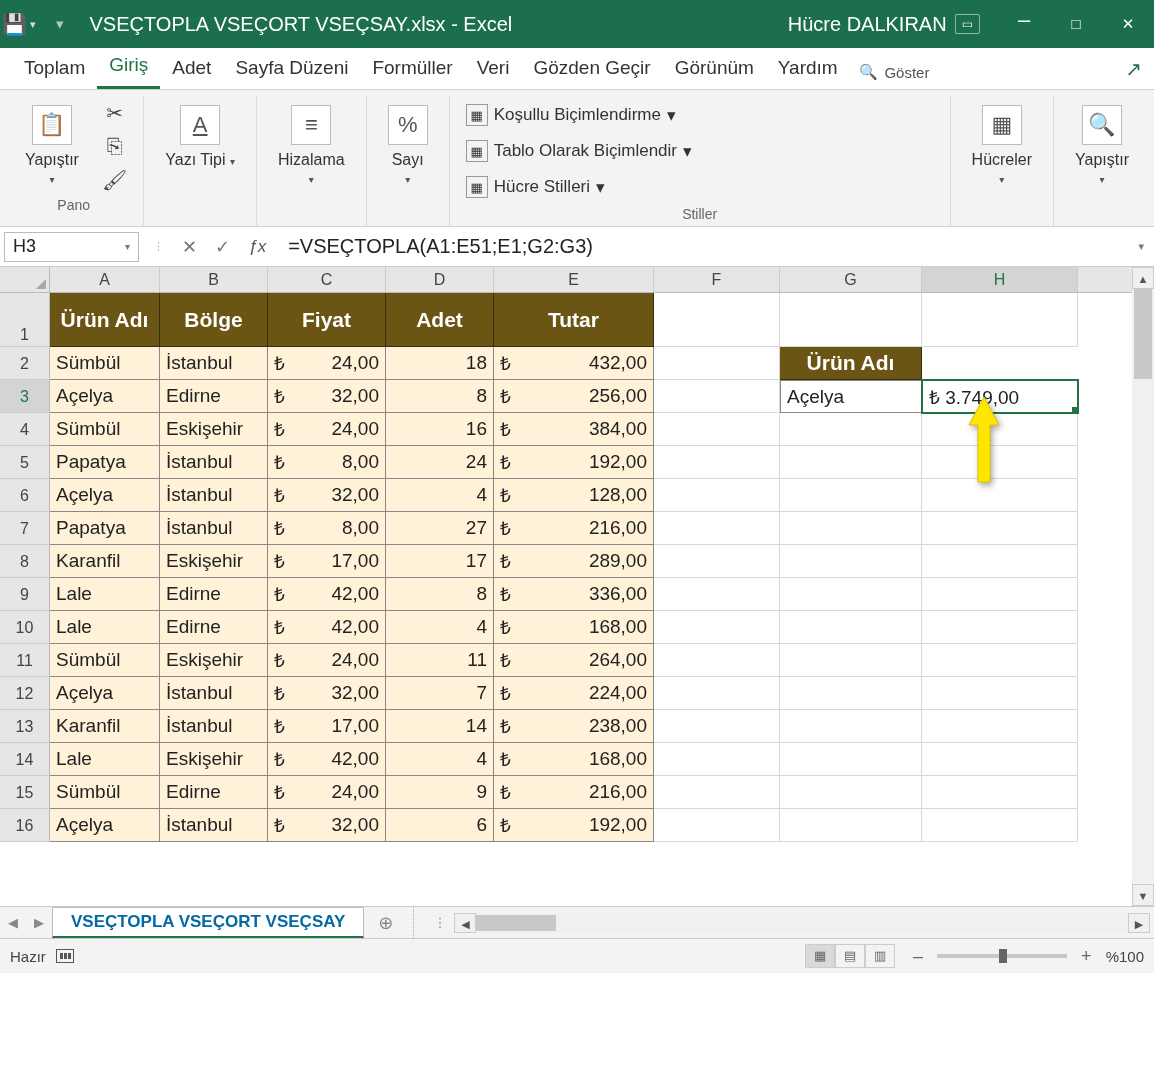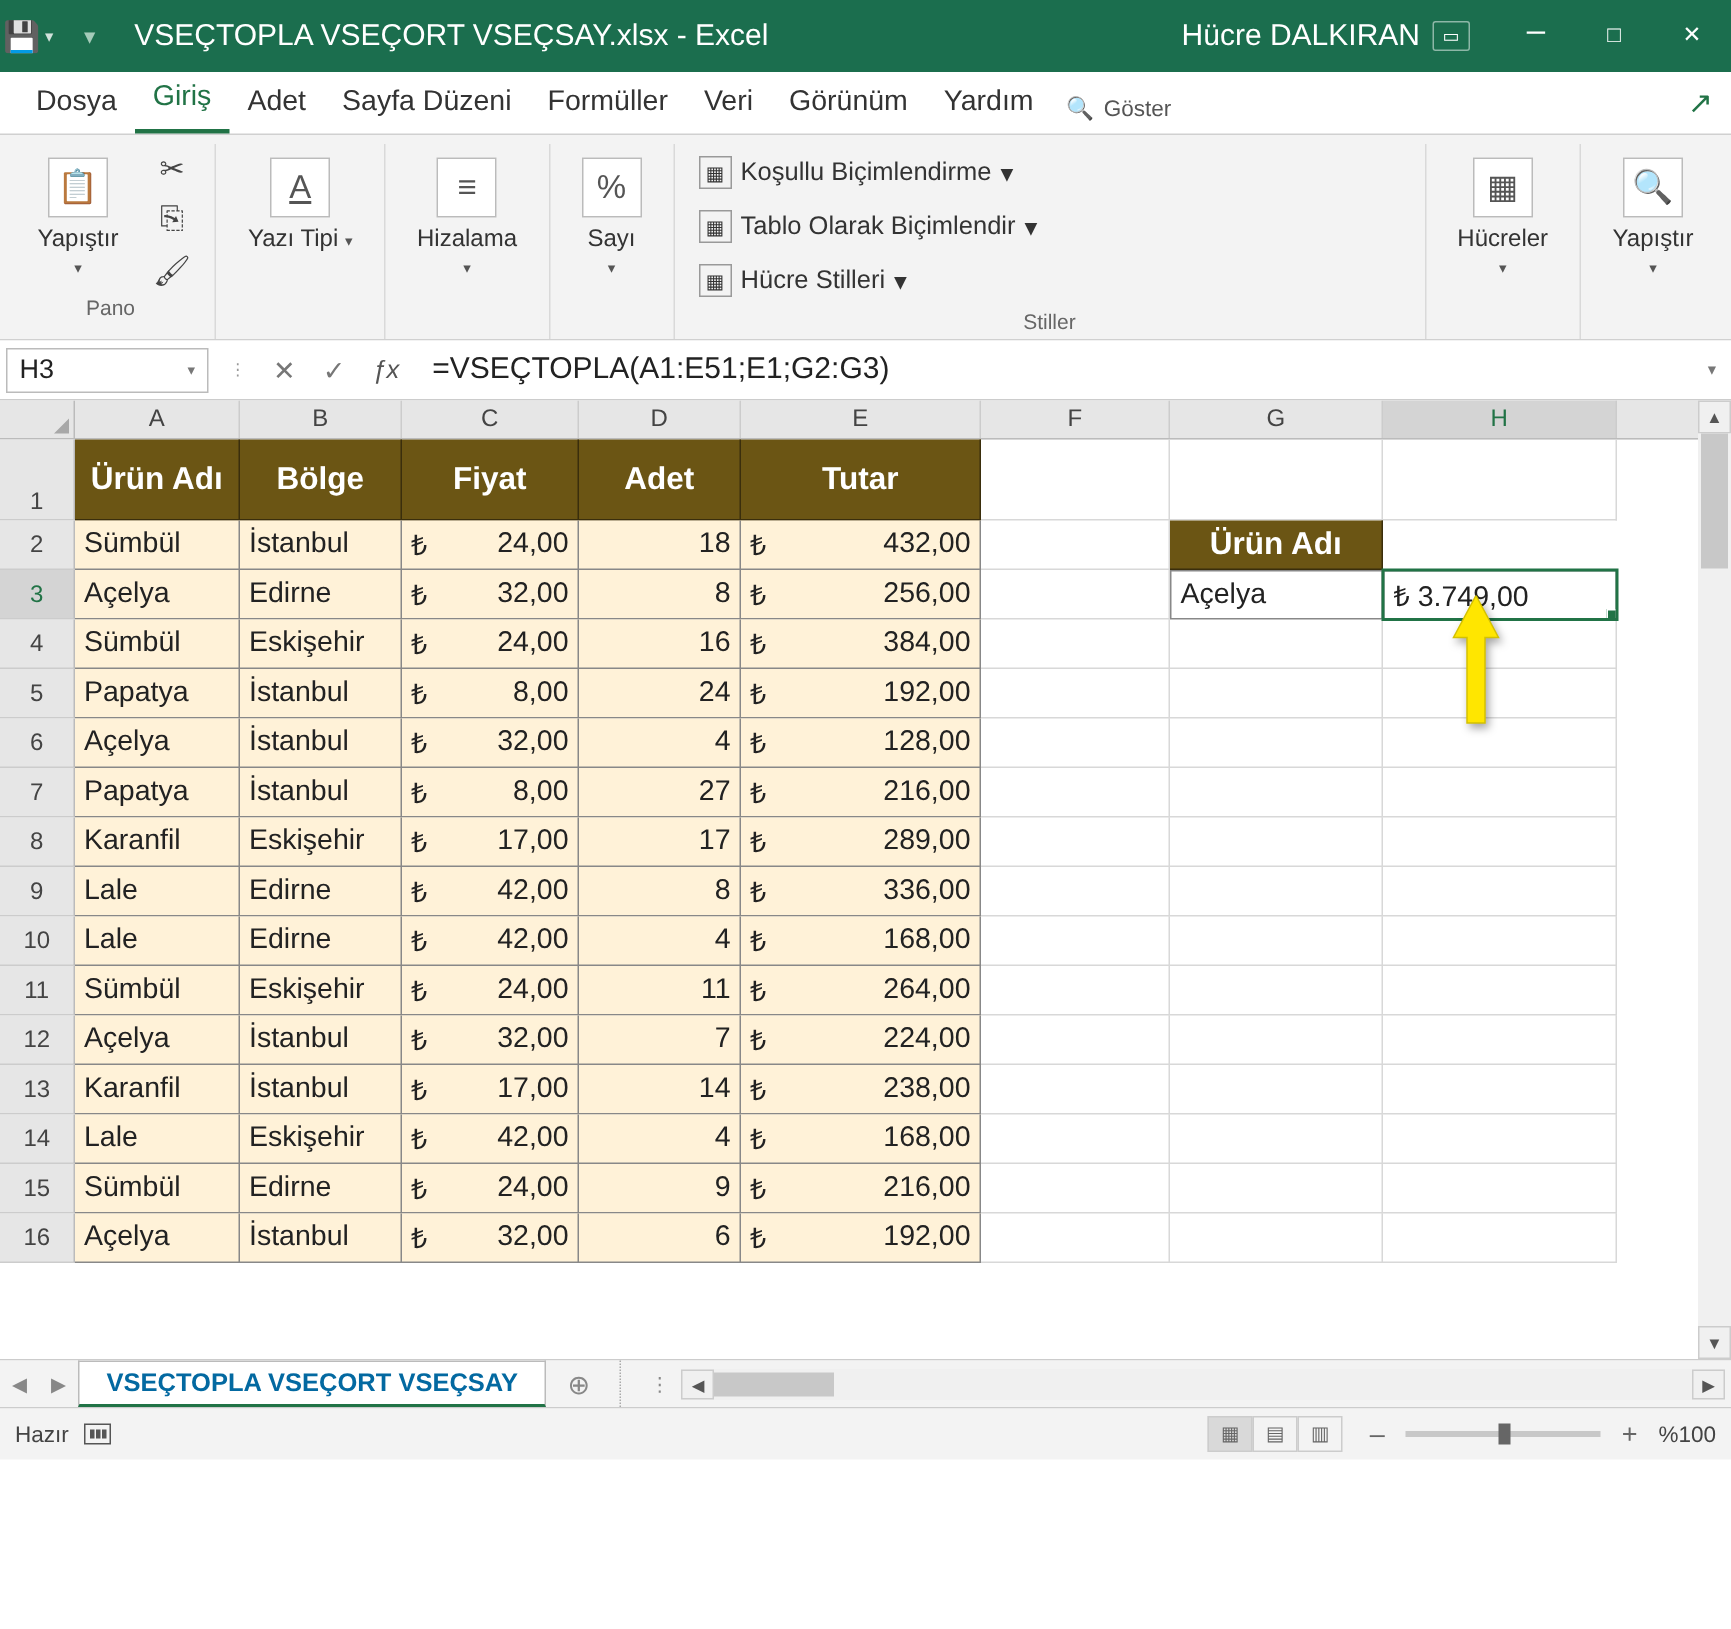--- a/index.html
+++ b/index.html
@@ -130,26 +130,27 @@
     <span class="badge">▭</span>
   </div>
   <div class="winbtns">
     <div>–</div>
     <div>□</div>
     <div>✕</div>
   </div>
 </div>
 
 <div class="tabs">
-  <div class="tab">Dosya</div>
+  <div class="tab">Toplam</div>
   <div class="tab active">Giriş</div>
   <div class="tab">Adet</div>
   <div class="tab">Sayfa Düzeni</div>
   <div class="tab">Formüller</div>
   <div class="tab">Veri</div>
+  <div class="tab">Gözden Geçir</div>
   <div class="tab">Görünüm</div>
   <div class="tab">Yardım</div>
   <div class="tell">
     <span>🔍</span>
     <span>Göster</span>
   </div>
   <div class="spacer"></div>
   <div class="share-ico">↗</div>
 </div>
 

